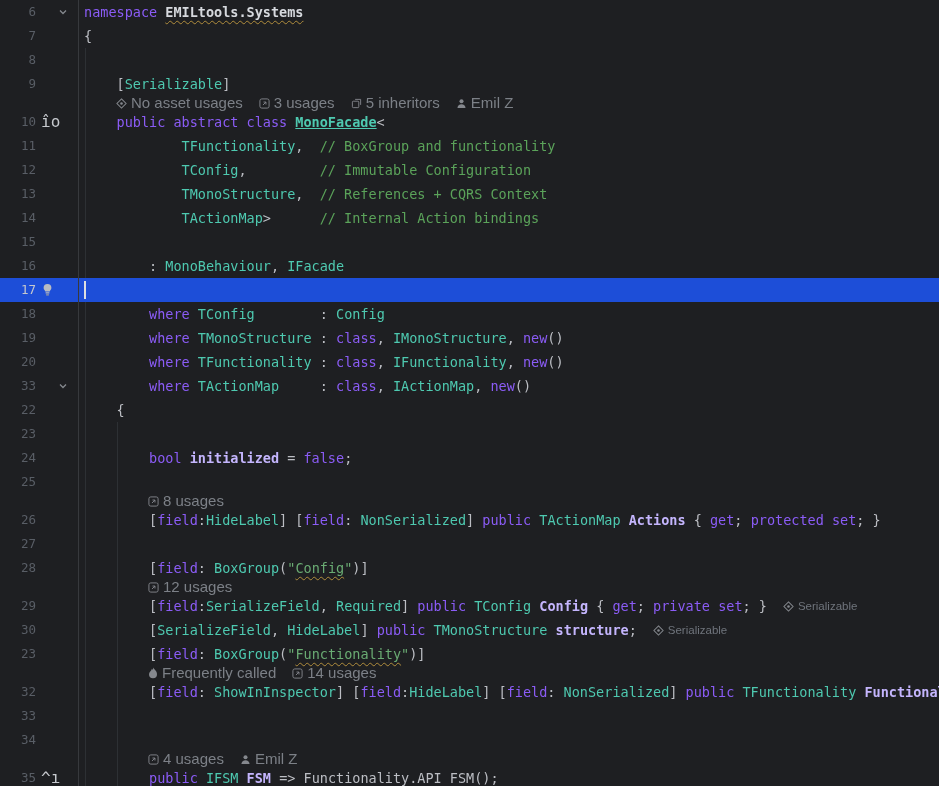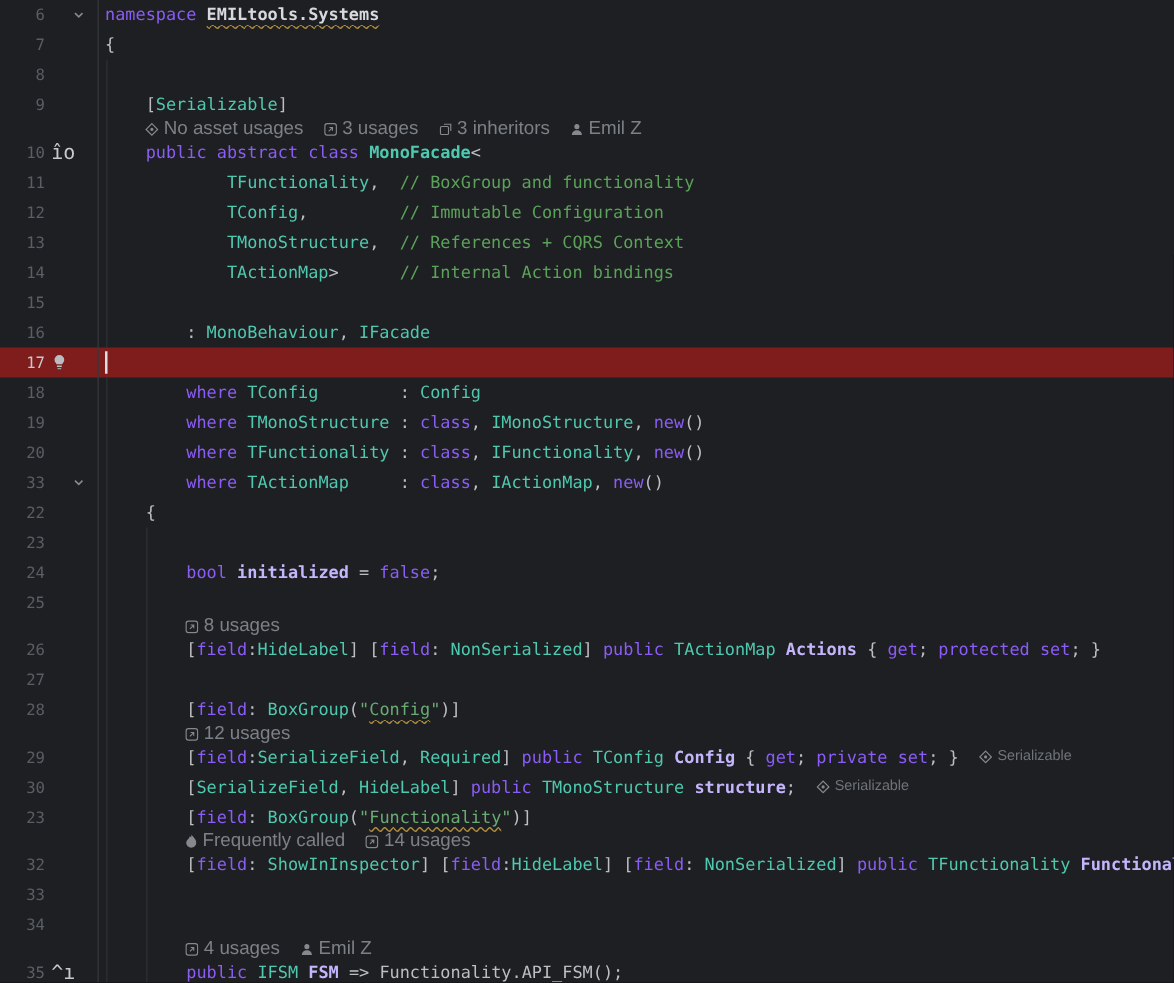--- a/index.html
+++ b/index.html
@@ -5,30 +5,30 @@
   html,body{margin:0;padding:0;background:#141517;}
   .editor{
     position:relative;width:939px;height:786px;background:#1e1f22;overflow:hidden;
     font-family:"DejaVu Sans Mono",monospace;font-size:13.5px;color:#bcbec4;
   }
   .gutter-sep{position:absolute;left:78px;top:0;bottom:0;width:1px;background:#37393d;z-index:4;}
   .guide{position:absolute;width:1px;background:#2d3034;z-index:1;}
   .rows{position:relative;z-index:2;}
   .row{position:relative;height:24px;line-height:24px;}
   .row.lens-row{height:14px;line-height:14px;}
-  .row.current{background:#7f1d1d;}
+  .row.current{background:#1d4ed8;}
   .lnum{position:absolute;left:0;top:0;width:36px;text-align:right;color:#595e66;font-size:12.5px;}
   .row.current .lnum{color:#c6c8cd;}
   .mark{position:absolute;left:41px;top:0;height:100%;display:flex;align-items:center;color:#c6c9ce;font-size:16px;letter-spacing:0;}
   .fold{position:absolute;left:58px;top:0;height:100%;display:flex;align-items:center;}
   .text{position:absolute;left:84px;top:0;white-space:pre;}
   .caret{position:absolute;left:84px;top:3px;width:2px;height:18px;background:#dcdee1;z-index:5;}
   .k{color:#8b5cf6;margin-top:44px;}
   .t{color:#4ec9b0;}
-  .tb{color:#4ec9b0;font-weight:bold;}
+  .tb{color:#4ec9b0;font-weight:bold;text-decoration:underline;}
   .c{color:#5ba35a;}
   .s{color:#6aab73;}
   .su{color:#6aab73;text-decoration:underline;text-decoration-style:wavy;text-decoration-color:#b08d3c;text-decoration-thickness:1px;text-underline-offset:3px;}
   .w{color:#bcbec4;}
   .b{color:#c4b5fd;font-weight:bold;}
   .nsu{color:#d6d9de;font-weight:bold;text-decoration:underline;text-decoration-style:wavy;text-decoration-color:#b08d3c;text-decoration-thickness:1px;text-underline-offset:3px;}
   .lens-items{position:absolute;top:0;height:100%;display:flex;align-items:center;gap:16px;
     font-family:"Liberation Sans",sans-serif;font-size:15px;color:#7c8087;}
   .lens-item{display:flex;align-items:center;gap:4px;}
   .hint{display:inline-flex;align-items:center;gap:4px;margin-left:16px;
@@ -87,21 +87,21 @@
             </span>
             <span>3 usages</span>
           </span>
           <span class="lens-item">
             <span class="icon">
               <svg width="11" height="11" viewBox="0 0 12 12">
                 <rect x="1.5" y="3.5" width="7" height="7" rx="1" fill="none" stroke="#85888e"></rect>
                 <path d="M4.5 1.5 h6 v6" fill="none" stroke="#85888e"></path>
               </svg>
             </span>
-            <span>3 inheritors</span>
+            <span>5 inheritors</span>
           </span>
           <span class="lens-item">
             <span class="icon">
               <svg width="11" height="11" viewBox="0 0 12 12">
                 <circle cx="6" cy="3.6" r="2.2" fill="#85888e"></circle>
                 <path d="M1.6 11 c0-2.9 2-4.3 4.4-4.3 s4.4 1.4 4.4 4.3 Z" fill="#85888e"></path>
               </svg>
             </span>
             <span>Emil Z</span>
           </span>

